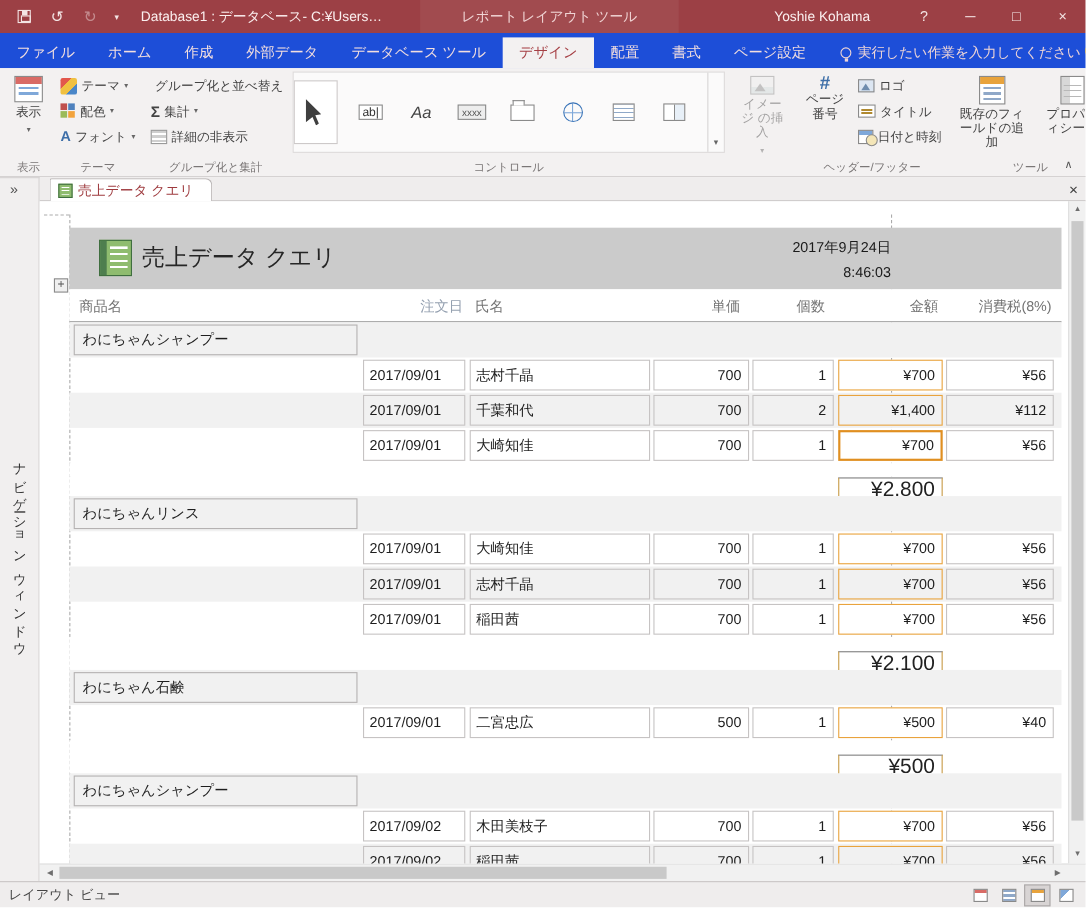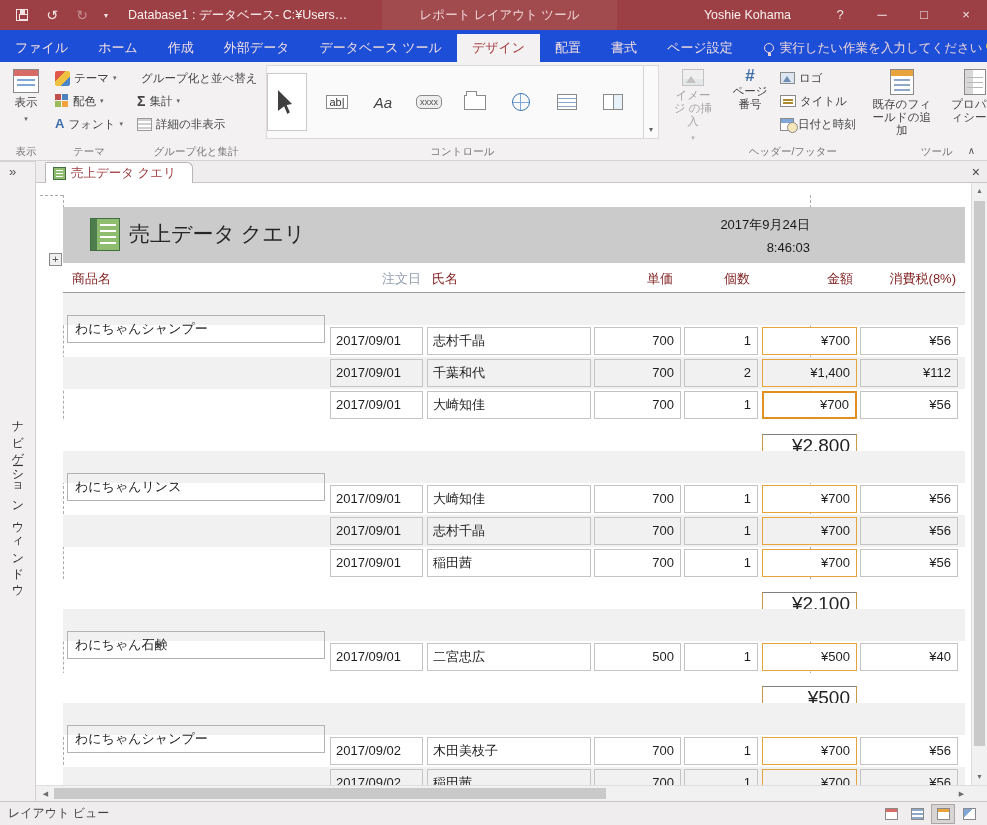--- a/index.html
+++ b/index.html
@@ -52,21 +52,21 @@
   .i-sigma { font-size:14px; font-weight:bold; color:#444; line-height:14px; }
   .i-hide { width:15px; height:13px; border:1px solid #9a9a9a; background:repeating-linear-gradient(180deg,#cfcfcf 0 2px,#fff 2px 4px); }
 
   .controls-row { display:flex; align-items:center; gap:8px; height:72px; }
   .pointer-box { width:40px; height:58px; background:#fff; border:1px solid #CDC9C9; display:flex; align-items:center; justify-content:center; }
   .cursor-arrow { width:18px; height:24px; background:#3F3F3F; clip-path:polygon(0 0,0 88%,34% 68%,52% 100%,66% 93%,48% 62%,78% 58%); }
   .ctrl-icons { display:flex; align-items:center; gap:14px; padding:0 6px; }
   .ci { width:32px; height:34px; display:flex; align-items:center; justify-content:center; }
   .ci-ab { font-size:11px; border:1px solid #8A8A8A; padding:0 2px; background:#fff; color:#333; }
   .ci-aa { font-size:15px; font-style:italic; color:#444; }
-  .ci-xxxx { font-size:9px; border:1px solid #8A8A8A; background:#EDEDED; padding:1px 3px; border-radius:5px; color:#555; }
+  .ci-xxxx { font-size:9px; border:1px solid #8A8A8A; background:#EDEDED; padding:1px 3px; border-radius:0; color:#555; }
   .ci-tab { width:22px; height:15px; border:1px solid #8A8A8A; background:#fff; position:relative; }
   .ci-tab::before { content:''; position:absolute; top:-5px; left:1px; width:9px; height:4px; border:1px solid #8A8A8A; border-bottom:none; background:#fff; }
   .ci-globe { width:18px; height:18px; border-radius:50%; border:1px solid #3A74B8;
      background:linear-gradient(#7FA8D9,#7FA8D9) center/100% 1px no-repeat, linear-gradient(#7FA8D9,#7FA8D9) center/1px 100% no-repeat; }
   .ci-list { width:20px; height:16px; border:1px solid #8A8A8A; background:repeating-linear-gradient(180deg,#fff 0 3px,#8FA8C8 3px 4px); }
   .ci-cols { width:20px; height:16px; border:1px solid #8A8A8A; background:linear-gradient(90deg,#fff 0 9px,#8A8A8A 9px 10px,#E8F0F8 10px); }
   .gallery-more { width:15px; height:72px; border-left:1px solid #D8D5D5; display:flex; align-items:flex-end; justify-content:center; padding-bottom:4px; color:#666; font-size:8px; }
   .g-controls .panel { display:flex; background:#FBFAFA; border:1px solid #DDDADA; }
 
   .disabled { opacity:.45; }
@@ -107,21 +107,21 @@
 
   .report { position:absolute; left:27px; top:24px; width:902px; z-index:2; }
   .rheader { position:relative; height:56px; background:#CBCBCB; }
   .ricon { position:absolute; left:27px; top:11px; width:30px; height:33px; border:1px solid #3F6E3F; background:#8FBC6F; }
   .ricon::before { content:''; position:absolute; left:0; top:0; bottom:0; width:6px; background:#4E7E4E; }
   .ricon::after { content:''; position:absolute; left:9px; top:5px; right:3px; bottom:5px; background:repeating-linear-gradient(180deg,#fff 0 2px,transparent 2px 6px); }
   .rtitle { position:absolute; left:66px; top:13px; font-size:21px; color:#262626; }
   .rdate { position:absolute; right:155px; top:6px; width:240px; text-align:right; font-size:13px; color:#1A1A1A; line-height:23px; }
 
   .colheader { position:relative; height:30px; border-bottom:1px solid #9A9A9A; background:#fff; }
-  .hcell { position:absolute; top:7px; font-size:13px; color:#7f1d1d; }
+  .hcell { position:absolute; top:7px; font-size:13px; color:#737373; }
   .h0 { left:9px; }
   .h1 { left:267px; width:91px; text-align:right; color:#94A0B0; }
   .h2 { left:369px; }
   .h3 { left:531px; width:79px; text-align:right; }
   .h4 { left:621px; width:66px; text-align:right; }
   .h5 { left:699px; width:91px; text-align:right; }
   .h6 { left:797px; width:96px; text-align:right; }
 
   .rows { position:relative; }
   .row { position:relative; height:32px; }
@@ -132,21 +132,21 @@
   .shaded .cell { background:#F1F1F1; }
   .c-date { left:267px; width:93px; padding-left:5px; }
   .c-name { left:364px; width:164px; padding-left:5px; }
   .c-price { left:531px; width:87px; }
   .c-qty { left:621px; width:74px; }
   .c-amount { left:699px; width:95px;padding-left:24px; }
   .c-tax { left:797px; width:98px; }
   .num { text-align:right; padding-right:6px; }
   .amount { border:1px solid #E9A33D; }
   .amount.focus { border:2px solid #E08F21; line-height:24px; }
-  .product-box { position:absolute; left:4px; top:2px; width:258px; height:28px; border:1px solid #B5B2B2; padding-left:7px; line-height:26px; font-size:13px; color:#1E1E1E; z-index:2;margin-top:20px; }
+  .product-box { position:absolute; left:4px; top:2px; width:258px; height:28px; border:1px solid #B5B2B2; padding-left:7px; line-height:26px; font-size:13px; color:#1E1E1E; z-index:2; }
   .subtotal-box { position:absolute; left:699px; top:1px; width:95px; height:24px; border:1px solid #C79A45; border-top-color:#7F7F7F; background:#fff; font-size:19px; line-height:22px; text-align:right; padding-right:6px; z-index:2; }
 
   
   .vscroll { position:absolute; right:0; top:183px; width:16px; height:602px; background:#F1F1F1; border-left:1px solid #DEDEDE; z-index:4; }
   .sarr { position:absolute; left:0; width:15px; height:16px; text-align:center; font-size:7px; color:#6E6E6E; line-height:16px; }
   .vscroll .up { top:0; } .vscroll .down { bottom:0; }
   .vthumb { position:absolute; left:2px; right:2px; top:18px; height:545px; background:#C9C9C9; }
   .hscroll { position:absolute; left:36px; top:785px; width:951px; height:16px; background:#F1F1F1; border-top:1px solid #DEDEDE; }
   .hscroll .sarr { top:0; height:15px; }
   .hscroll .left { left:2px; } .hscroll .right { right:18px; left:auto; }

